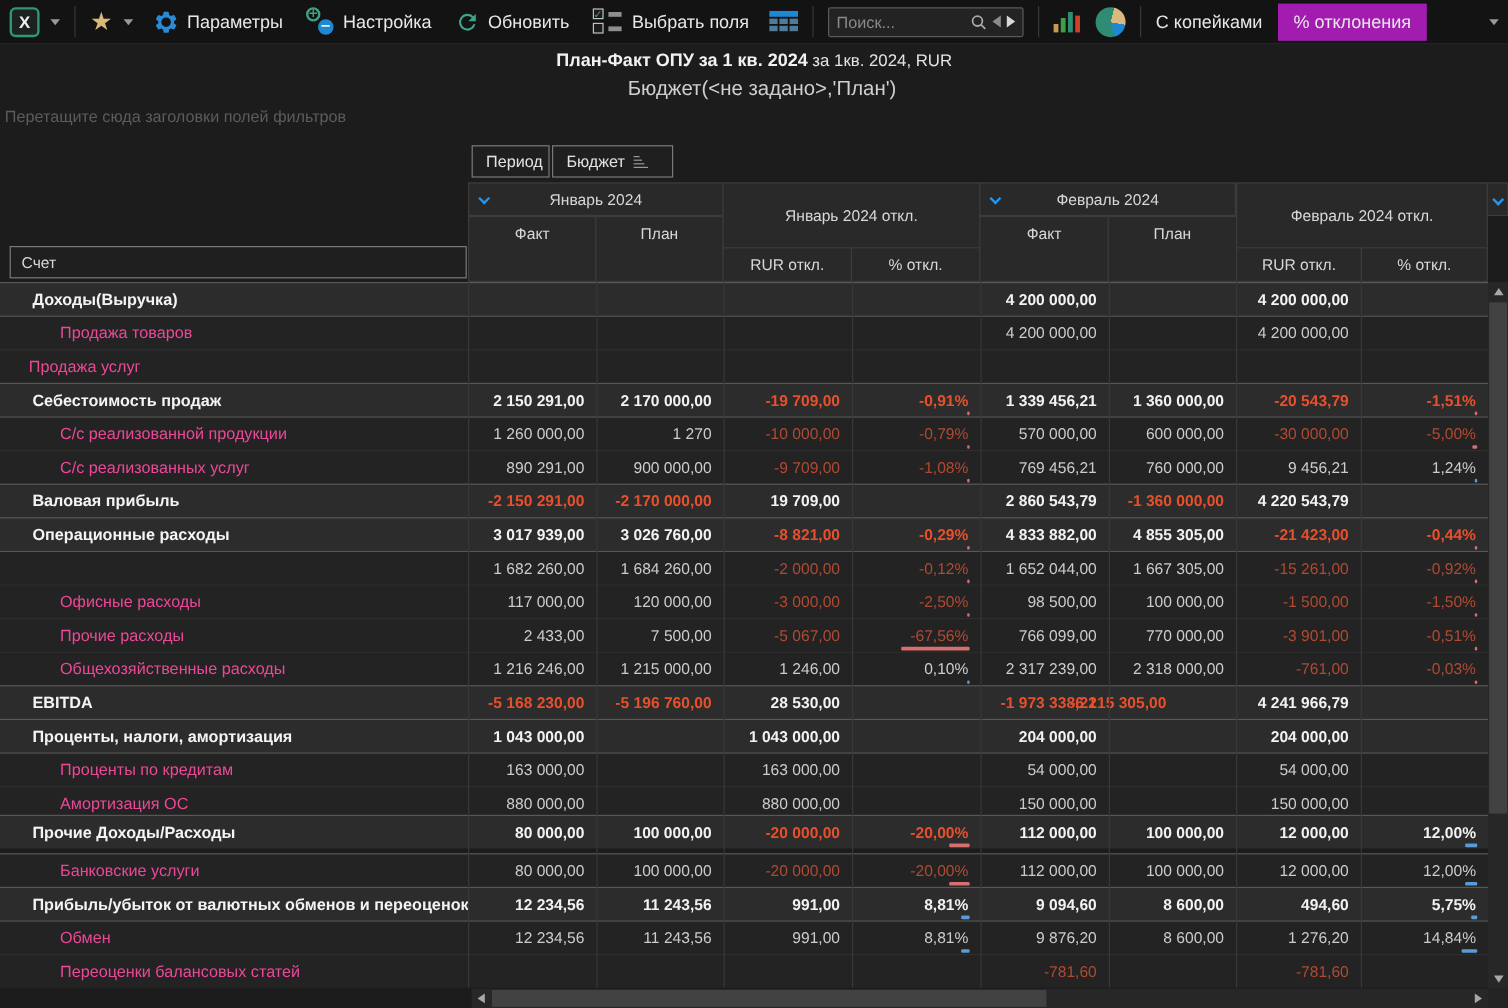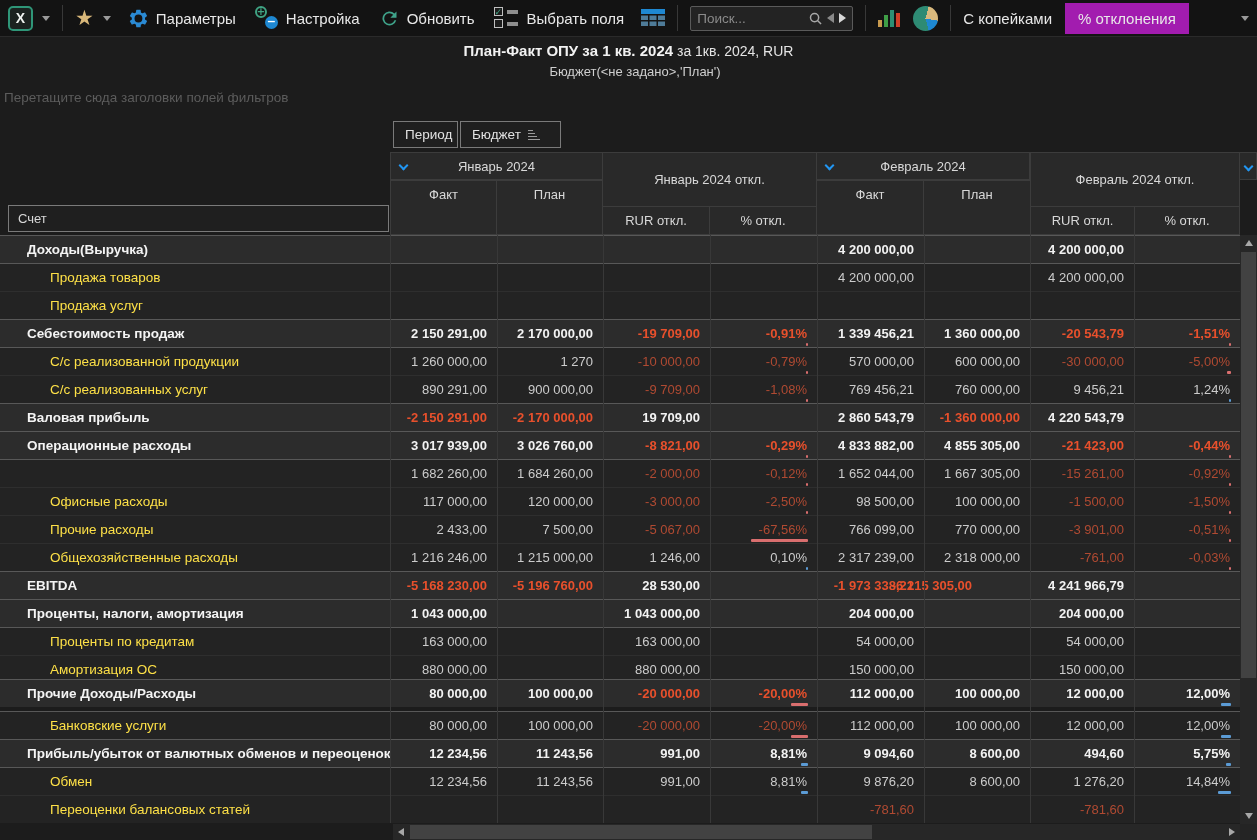--- a/index.html
+++ b/index.html
@@ -46,21 +46,21 @@
            border-right:7px solid #8a8a8a; }
   .tri-r { width:0; height:0; border-top:5px solid transparent; border-bottom:5px solid transparent;
            border-left:7px solid #d8d8d8; }
   .toggle-active { height:31px; display:flex; align-items:center; padding:0 13px; background:#a21caf; }
   .spacer { flex:1; }
 
   
   .title-wrap { position:absolute; left:0; top:42px; width:1257px; text-align:center; }
   .title-main { color:#f2f2f2; font-weight:bold; font-size:15px; }
   .title-suffix { color:#e4e4e4; font-size:14px; }
-  .title-sub { color:#cfcfcf; font-size:13px; margin-top:4px;margin-left:13px; }
+  .title-sub { color:#cfcfcf; font-size:17px; margin-top:4px;margin-left:13px; }
   .filter-hint { position:absolute; left:4px; top:90px; color:#5c5c5c; font-size:13.5px; }
 
   
   .chip { position:absolute; top:121px; height:27px; border:1px solid #7a7a7a; color:#e2e2e2;
           font-size:13.5px; display:flex; align-items:center; padding:0 11px; gap:7px; background:#1f1f1f; }
   .sort-ic { display:inline-block; position:relative; width:12px; height:10px; }
   .sort-ic i { position:absolute; left:0; height:1.5px; background:#9a9a9a; display:block; }
 
   
   .hcell { position:absolute; background:#292929; border:1px solid #3c3c3c; color:#d8d8d8;
@@ -71,21 +71,21 @@
   .chev.abs { position:absolute; left:9px; top:9px; }
   .rowfield-box { position:absolute; left:8px; top:205px; width:381px; height:27px;
                   border:1px solid #7a7a7a; color:#d8d8d8; font-size:13px; display:flex;
                   align-items:center; padding-left:9px; background:#1f1f1f; }
 
   
   #grid-rows { position:absolute; left:0; top:235px; width:1240px; height:588px; }
   .grid-row { position:absolute; left:0; width:1240px; height:28px; background:#232323; }
   .grid-row.bold { background:#2c2c2c; }
   .row-label { position:absolute; left:0; top:0; width:390px; height:28px; line-height:27px;
-               color:#fde047; font-size:13.5px; white-space:nowrap; overflow:hidden; }
+               color:#ec4899; font-size:13.5px; white-space:nowrap; overflow:hidden; }
   .grid-row.bold .row-label { font-weight:bold; color:#f4f4f4; }
   .cell { position:absolute; top:0; height:28px; line-height:27px; text-align:right;
           padding-right:10px; font-size:13px; color:#cccccc; }
   .grid-row.bold .cell { font-weight:bold; color:#f2f2f2; }
   .cell.neg { color:#b04a32; }
   .grid-row.bold .cell.neg { color:#e8502c; }
   .bar { position:absolute; right:9px; bottom:2px; height:3px; border-radius:1px; }
   .bar.bneg { background:#d96e6e; }
   .bar.bpos { background:#5b9bd5; }
   .vline { position:absolute; top:235px; width:1px; height:588px; background:#383838; }
@@ -276,21 +276,21 @@
       <div class="cell" style="left: 390px; width: 107px;"></div>
       <div class="cell" style="left: 497px; width: 106px;"></div>
       <div class="cell" style="left: 603px; width: 107px;"></div>
       <div class="cell" style="left: 710px; width: 107px;"></div>
       <div class="cell" style="left: 817px; width: 107px;">4 200 000,00</div>
       <div class="cell" style="left: 924px; width: 106px;"></div>
       <div class="cell" style="left: 1030px; width: 104px;">4 200 000,00</div>
       <div class="cell" style="left: 1134px; width: 106px;"></div>
     </div>
     <div class="grid-row" style="top: 56px; border-top: 1px solid rgb(46, 46, 46);">
-      <div class="row-label" style="padding-left: 50px;">Продажа услуг</div>
+      <div class="row-label" style="padding-left: 24px;">Продажа услуг</div>
       <div class="cell" style="left: 390px; width: 107px;"></div>
       <div class="cell" style="left: 497px; width: 106px;"></div>
       <div class="cell" style="left: 603px; width: 107px;"></div>
       <div class="cell" style="left: 710px; width: 107px;"></div>
       <div class="cell" style="left: 817px; width: 107px;"></div>
       <div class="cell" style="left: 924px; width: 106px;"></div>
       <div class="cell" style="left: 1030px; width: 104px;"></div>
       <div class="cell" style="left: 1134px; width: 106px;"></div>
     </div>
     <div class="grid-row bold" style="top: 84px; border-top: 1px solid rgb(88, 88, 88);">

